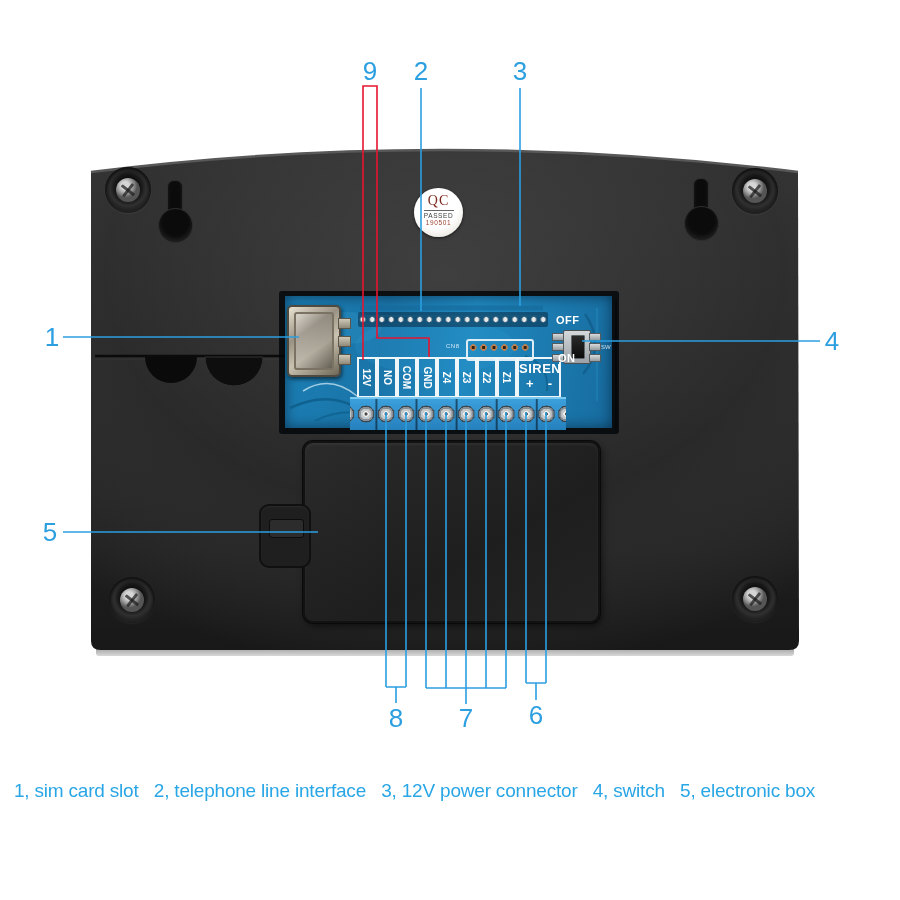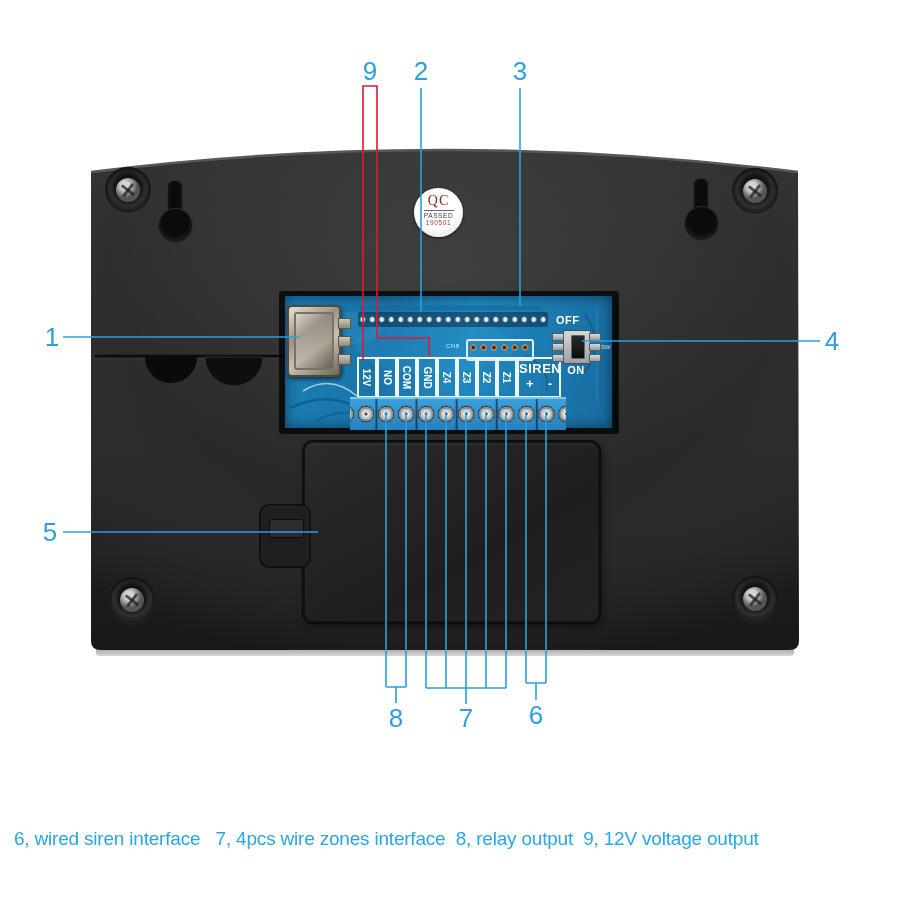--- a/index.html
+++ b/index.html
@@ -210,21 +210,21 @@
   <div class="abs sw-body" style="left:563px;top:330px;width:26px;height:32px;">
     <div class="sw-slider"></div>
   </div>
   <div class="abs sw-pin" style="left:552px;top:333px;"></div>
   <div class="abs sw-pin" style="left:552px;top:343px;"></div>
   <div class="abs sw-pin" style="left:552px;top:354px;"></div>
   <div class="abs sw-pin" style="left:589px;top:333px;"></div>
   <div class="abs sw-pin" style="left:589px;top:343px;"></div>
   <div class="abs sw-pin" style="left:589px;top:354px;"></div>
   <div class="abs sw-tiny" style="left:601px;top:344px;">SW</div>
-  <div class="abs sw-label" style="left:558px;top:364px;width:36px;text-align:center;">ON</div>
+  <div class="abs sw-label" style="left:558px;top:352px;width:36px;">ON</div>
 
   <div class="abs batt" style="left:303px;top:441px;width:293px;height:178px;"></div>
   <div class="abs latch" style="left:259px;top:504px;width:48px;height:60px;">
     <div class="latch-tab"></div>
   </div>
 
   <svg width="900" height="900">
     <g stroke="#2b9fe0" stroke-width="1.6" fill="none">
       <path d="M 63,337 H 299"></path>
       <path d="M 421,88 V 311"></path>
@@ -241,15 +241,15 @@
   <div class="abs num" style="left:359px;top:58px;">9</div>
   <div class="abs num" style="left:410px;top:58px;">2</div>
   <div class="abs num" style="left:509px;top:58px;">3</div>
   <div class="abs num" style="left:41px;top:324px;">1</div>
   <div class="abs num" style="left:821px;top:328px;">4</div>
   <div class="abs num" style="left:39px;top:519px;">5</div>
   <div class="abs num" style="left:385px;top:705px;">8</div>
   <div class="abs num" style="left:455px;top:705px;">7</div>
   <div class="abs num" style="left:525px;top:702px;">6</div>
 
-  <div class="abs legend-line" style="left:14px;top:827px;">6, wired siren interface   7, 4pcs wire zones interface  8, relay output  9, 12V voltage output</div>
+  <div class="abs legend-line" style="left:14px;top:779px;">1, sim card slot   2, telephone line interface   3, 12V power connector   4, switch   5, electronic box</div>
 
 </div>
 
 </body></html>

